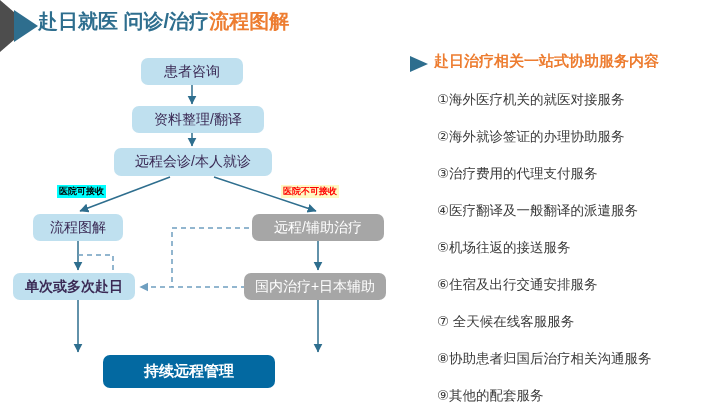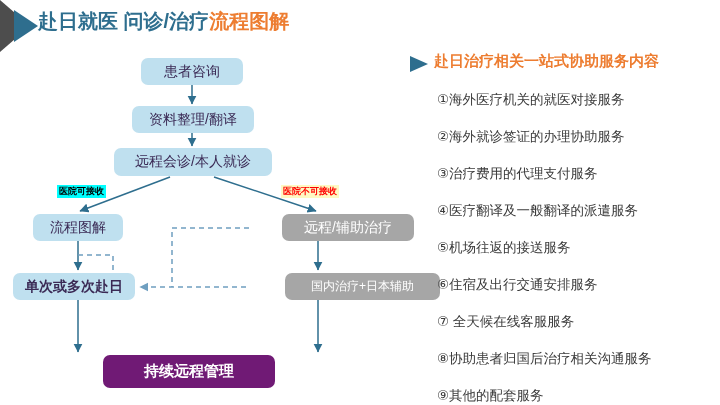--- a/index.html
+++ b/index.html
@@ -22,30 +22,30 @@
   
   #flow{position:absolute;left:0;top:50px;width:400px;height:355px;}
   #flow-svg{position:absolute;left:0;top:0;}
 
   .node{
     position:absolute;box-sizing:border-box;
     display:flex;align-items:center;justify-content:center;
     border-radius:7px;text-align:left;white-space:nowrap;
   }
   .node.blue{background:#bfe0ef;color:#3b2a55;}
-  .node.gray{background:#a6a6a6;color:#ffffff;margin-left:30px;}
-  .node.dark{background:#701a75;color:#ffffff;font-weight:bold;}
+  .node.gray{background:#a6a6a6;color:#ffffff;}
+  .node.dark{background:#0369a1;color:#ffffff;font-weight:bold;}
 
   .n1{left:141px;top:8px;width:102px;height:27px;font-size:14px;}
-  .n2{left:132px;top:56px;width:122px;height:27px;font-size:14px;}
+  .n2{left:132px;top:56px;width:132px;height:27px;font-size:14px;}
   .n3{left:114px;top:98px;width:158px;height:28px;font-size:14px;}
   .n4{left:33px;top:164px;width:90px;height:27px;font-size:14px;}
   .n5{left:252px;top:164px;width:132px;height:27px;font-size:14px;}
   .n6{left:13px;top:223px;width:122px;height:27px;font-size:14px;font-weight:bold;}
-  .n7{left:255px;top:223px;width:155px;height:27px;font-size:12px;}
+  .n7{left:244px;top:223px;width:142px;height:27px;font-size:14px;}
   .n8{left:103px;top:305px;width:172px;height:33px;font-size:15px;}
 
   .branch-label{
     position:absolute;font-size:9px;font-weight:bold;
     padding:1px 2px;white-space:nowrap;line-height:11px;
   }
   #label-ok{left:57px;top:135px;background:#00ffff;color:#000000;}
   #label-no{left:281px;top:135px;background:#fef9c3;color:#ff0000;}
 
   

